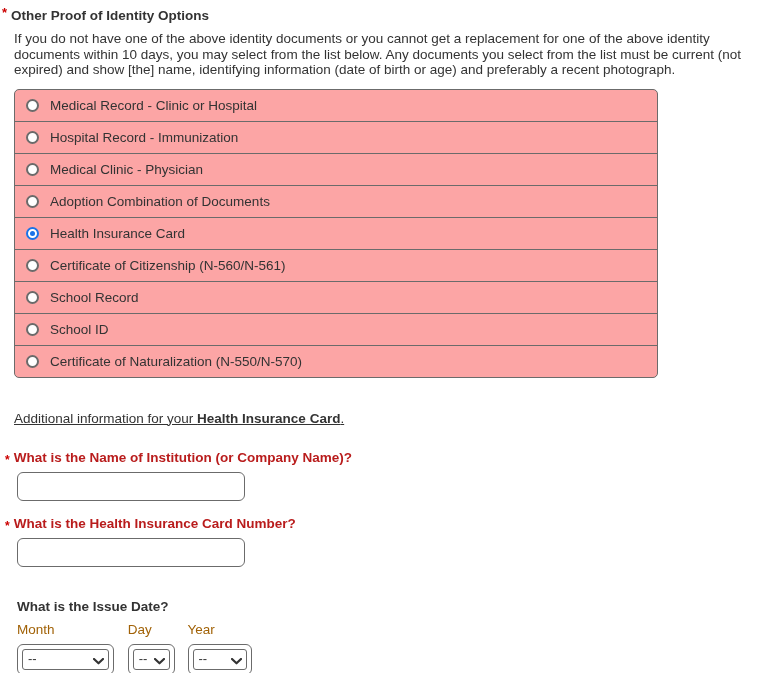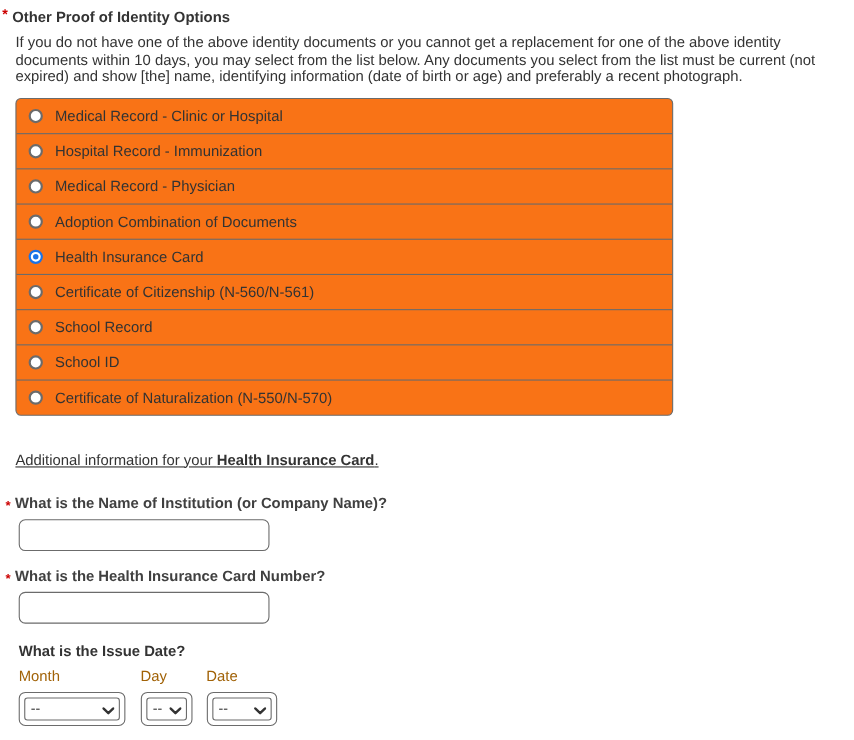--- a/index.html
+++ b/index.html
@@ -12,49 +12,49 @@
 
   
   .section-title{margin-left:-15px;font-weight:bold;line-height:16px;}
   .req-sup{color:#cc0000;position:relative;top:-3px;margin-right:4px;font-size:13px;font-weight:bold;}
 
   
   p{margin:0;}
   .intro{margin:7px 0 0 -3px;max-width:752px;line-height:15.5px;}
 
   
-  .option-list{margin:11px 0 0 -3px;width:598px;box-sizing:border-box;
-    border:1px solid #6b6b6b;border-radius:5px;background:#f97316;}
+  .option-list{margin:11px 0 0 -3px;width:644px;box-sizing:border-box;
+    border:1px solid #6b6b6b;border-radius:5px;background:#fca5a5;}
   .option-row{display:flex;align-items:center;gap:11px;height:31px;
     padding-left:11px;border-top:1px solid #6b6b6b;cursor:pointer;}
   .option-row:first-child{border-top:none;}
   .radio{width:13px;height:13px;box-sizing:border-box;border:2px solid #6b6b6b;
     border-radius:50%;display:inline-flex;align-items:center;justify-content:center;
     flex:none;background:#fff;}
   .option-row.selected .radio{border-color:#1a73e8;}
   .radio .dot{width:5px;height:5px;border-radius:50%;background:#1a73e8;display:none;}
   .option-row.selected .radio .dot{display:block;}
   .option-label{color:#333;}
 
   
   .addl{margin:33px 0 0 -3px;text-decoration:underline;}
   .addl b{font-weight:bold;}
 
   
   .question{margin-top:24px;}
   .question + .question{margin-top:15px;}
   .q-label{margin-left:-12px;line-height:16px;}
   .req-mid{color:#cc0000;position:relative;top:2px;margin-right:4px;font-weight:bold;font-size:12px;}
-  .q-text{font-weight:bold;color:#404040;}
+  .q-text{font-weight:bold;color:#b91c1c;}
   .text-input{display:block;margin-top:6px;width:228px;height:29px;box-sizing:border-box;
     border:1px solid #6b6b6b;border-radius:6px;padding:0 8px;background:#fff;
     font-family:inherit;font-size:13.5px;color:#333;}
 
   
-  .issue-heading{margin-top:17px;font-weight:bold;line-height:16px;}
+  .issue-heading{margin-top:32px;font-weight:bold;line-height:16px;}
   .date-row{margin-top:8px;}
   .date-field{display:inline-block;vertical-align:top;}
   .date-field.w-month{margin-right:10px;}
   .date-field.w-day{margin-right:9px;}
   .date-label{color:#a16207;margin-bottom:7px;line-height:14px;}
   .select-wrap{position:relative;box-sizing:border-box;height:31px;padding:4px;
     border:1px solid #6b6b6b;border-radius:6px;background:#fff;}
   .w-month .select-wrap{width:97px;}
   .w-day   .select-wrap{width:47px;}
   .w-year  .select-wrap{width:64px;}
@@ -78,21 +78,21 @@
       <label class="option-row">
     <span class="radio"></span>
     <span class="option-label">Medical Record - Clinic or Hospital</span>
   </label>
       <label class="option-row">
     <span class="radio"></span>
     <span class="option-label">Hospital Record - Immunization</span>
   </label>
       <label class="option-row">
     <span class="radio"></span>
-    <span class="option-label">Medical Record - Physician</span>
+    <span class="option-label">Medical Clinic - Physician</span>
   </label>
       <label class="option-row">
     <span class="radio"></span>
     <span class="option-label">Adoption Combination of Documents</span>
   </label>
       <label class="option-row selected">
     <span class="radio">
           <span class="dot"></span>
         </span>
     <span class="option-label">Health Insurance Card</span>
@@ -153,21 +153,21 @@
           <select>
             <option>--</option>
           </select>
           <svg class="chev" width="11" height="7" viewBox="0 0 11 7">
             <path d="M1 1 L5.5 5.3 L10 1" stroke="#333" stroke-width="2.2" fill="none" stroke-linecap="round" stroke-linejoin="round"></path>
           </svg>
         </div>
       </div>
 
       <div class="date-field w-year">
-        <div class="date-label">Date</div>
+        <div class="date-label">Year</div>
         <div class="select-wrap">
           <select>
             <option>--</option>
           </select>
           <svg class="chev" width="11" height="7" viewBox="0 0 11 7">
             <path d="M1 1 L5.5 5.3 L10 1" stroke="#333" stroke-width="2.2" fill="none" stroke-linecap="round" stroke-linejoin="round"></path>
           </svg>
         </div>
       </div>
 

